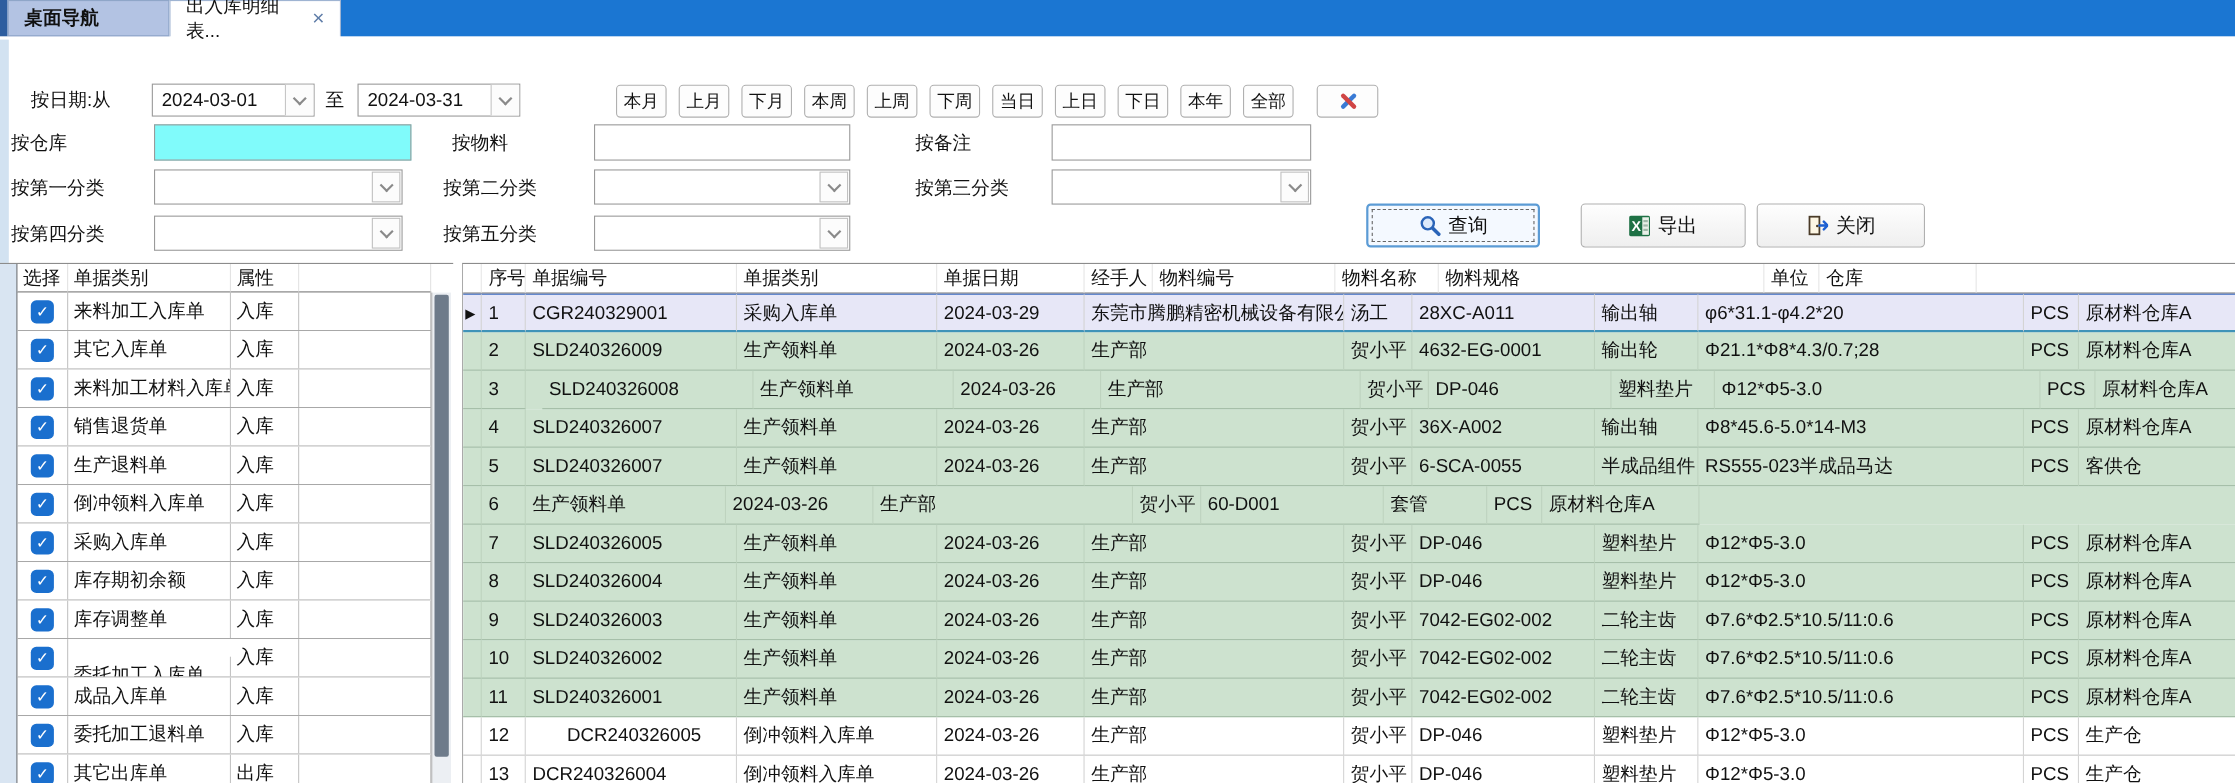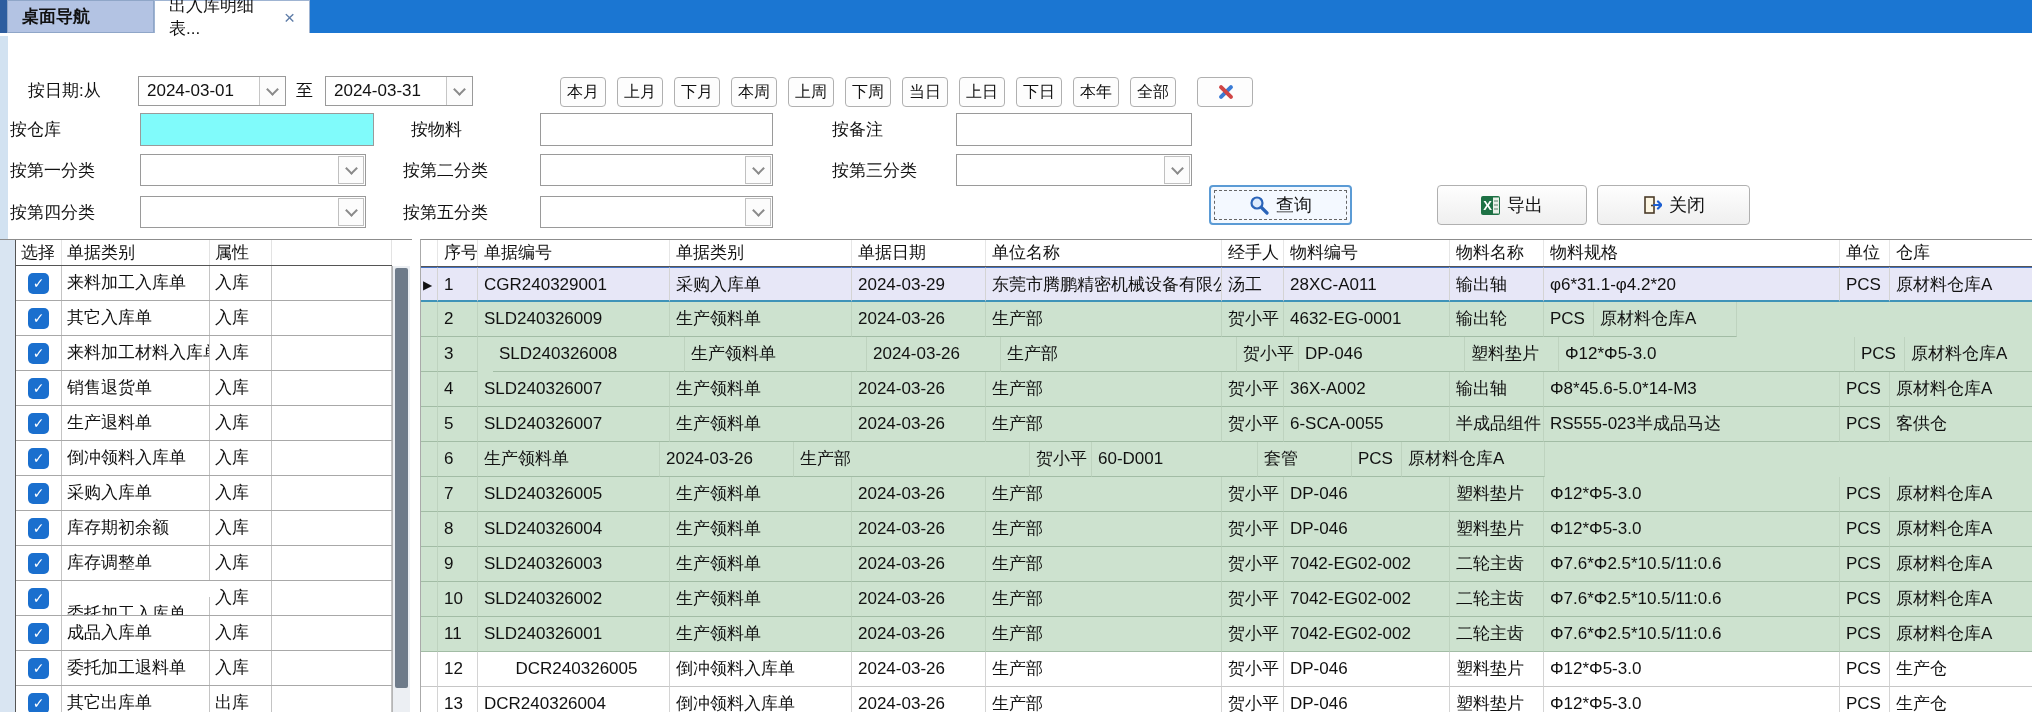--- a/index.html
+++ b/index.html
@@ -156,21 +156,21 @@
       </span>
   </div>
   <div class="flabel" style="left:403px;top:198px;">按第五分类</div>
   <div class="fselect" style="left:540px;top:196px;width:233px;height:32px;">
     <span class="val"></span>
     <span class="dbtn">
         <i class="chev"></i>
       </span>
   </div>
 
-  <div class="abtn focused" style="left:1209px;top:185px;width:143px;">
+  <div class="abtn focused" style="left:1242px;top:185px;width:158px;">
     <svg class="icon-svg" width="20" height="20" viewBox="0 0 20 20">
       <circle cx="8" cy="8" r="5.5" fill="#dceafc" stroke="#2a64b8" stroke-width="2.2"></circle>
       <line x1="12.5" y1="12.5" x2="18" y2="18" stroke="#2a64b8" stroke-width="3.2" stroke-linecap="round"></line>
     </svg>
     <span>查询</span>
   </div>
   <div class="abtn" style="left:1437px;top:185px;width:150px;">
     <svg class="icon-svg" width="19" height="19" viewBox="0 0 19 19">
       <rect x="0" y="0" width="19" height="19" rx="2" fill="#1e7145"></rect>
       <rect x="12" y="1.5" width="6" height="16" fill="#e8f0e8"></rect>
@@ -310,21 +310,20 @@
   </div>
 </div>
 
 <div class="detail-panel">
   <div class="det-head">
       <div class="cell" style="width: 17px; flex: 0 0 auto;"></div>
       <div class="cell" style="width: 40px; flex: 0 0 auto;">序号</div>
       <div class="cell" style="width: 192px; flex: 0 0 auto;">单据编号</div>
       <div class="cell" style="width: 182px; flex: 0 0 auto;">单据类别</div>
       <div class="cell" style="width: 134px; flex: 0 0 auto;">单据日期</div>
-      <div class="cell" style="width: 236px; flex: 0 0 auto;">单位名称</div>
       <div class="cell" style="width: 62px; flex: 0 0 auto;">经手人</div>
       <div class="cell" style="width: 166px; flex: 0 0 auto;">物料编号</div>
       <div class="cell" style="width: 94px; flex: 0 0 auto;">物料名称</div>
       <div class="cell" style="width: 296px; flex: 0 0 auto;">物料规格</div>
       <div class="cell" style="width: 50px; flex: 0 0 auto;">单位</div>
       <div class="cell" style="width: 143px; flex: 0 0 auto;">仓库</div>
     </div>
   <div class="det-rows">
       <div class="det-row selected">
         <div class="cell mark" style="width: 17px; flex: 0 0 auto;">▶</div>
@@ -343,20 +342,21 @@
       <div class="det-row green">
         <div class="cell mark" style="width: 17px; flex: 0 0 auto;"></div>
         <div class="cell" style="width: 40px; flex: 0 0 auto;">2</div>
         <div class="cell" style="width: 192px; flex: 0 0 auto;">SLD240326009</div>
         <div class="cell" style="width: 182px; flex: 0 0 auto;">生产领料单</div>
         <div class="cell" style="width: 134px; flex: 0 0 auto;">2024-03-26</div>
         <div class="cell" style="width: 236px; flex: 0 0 auto;">生产部</div>
         <div class="cell" style="width: 62px; flex: 0 0 auto;">贺小平</div>
         <div class="cell" style="width: 166px; flex: 0 0 auto;">4632-EG-0001</div>
         <div class="cell" style="width: 94px; flex: 0 0 auto;">输出轮</div>
+        <div class="cell" style="width: 296px; flex: 0 0 auto;">Φ21.1*Φ8*4.3/0.7;28</div>
         <div class="cell" style="width: 50px; flex: 0 0 auto;">PCS</div>
         <div class="cell" style="width: 143px; flex: 0 0 auto;">原材料仓库A</div>
       </div>
       <div class="det-row green">
         <div class="cell mark" style="width: 17px; flex: 0 0 auto;"></div>
         <div class="cell" style="width: 40px; flex: 0 0 auto;">3</div>
         <div class="cell" style="width: 192px; flex: 0 0 auto; margin-left: 15px;">SLD240326008</div>
         <div class="cell" style="width: 182px; flex: 0 0 auto;">生产领料单</div>
         <div class="cell" style="width: 134px; flex: 0 0 auto;">2024-03-26</div>
         <div class="cell" style="width: 236px; flex: 0 0 auto;">生产部</div>

